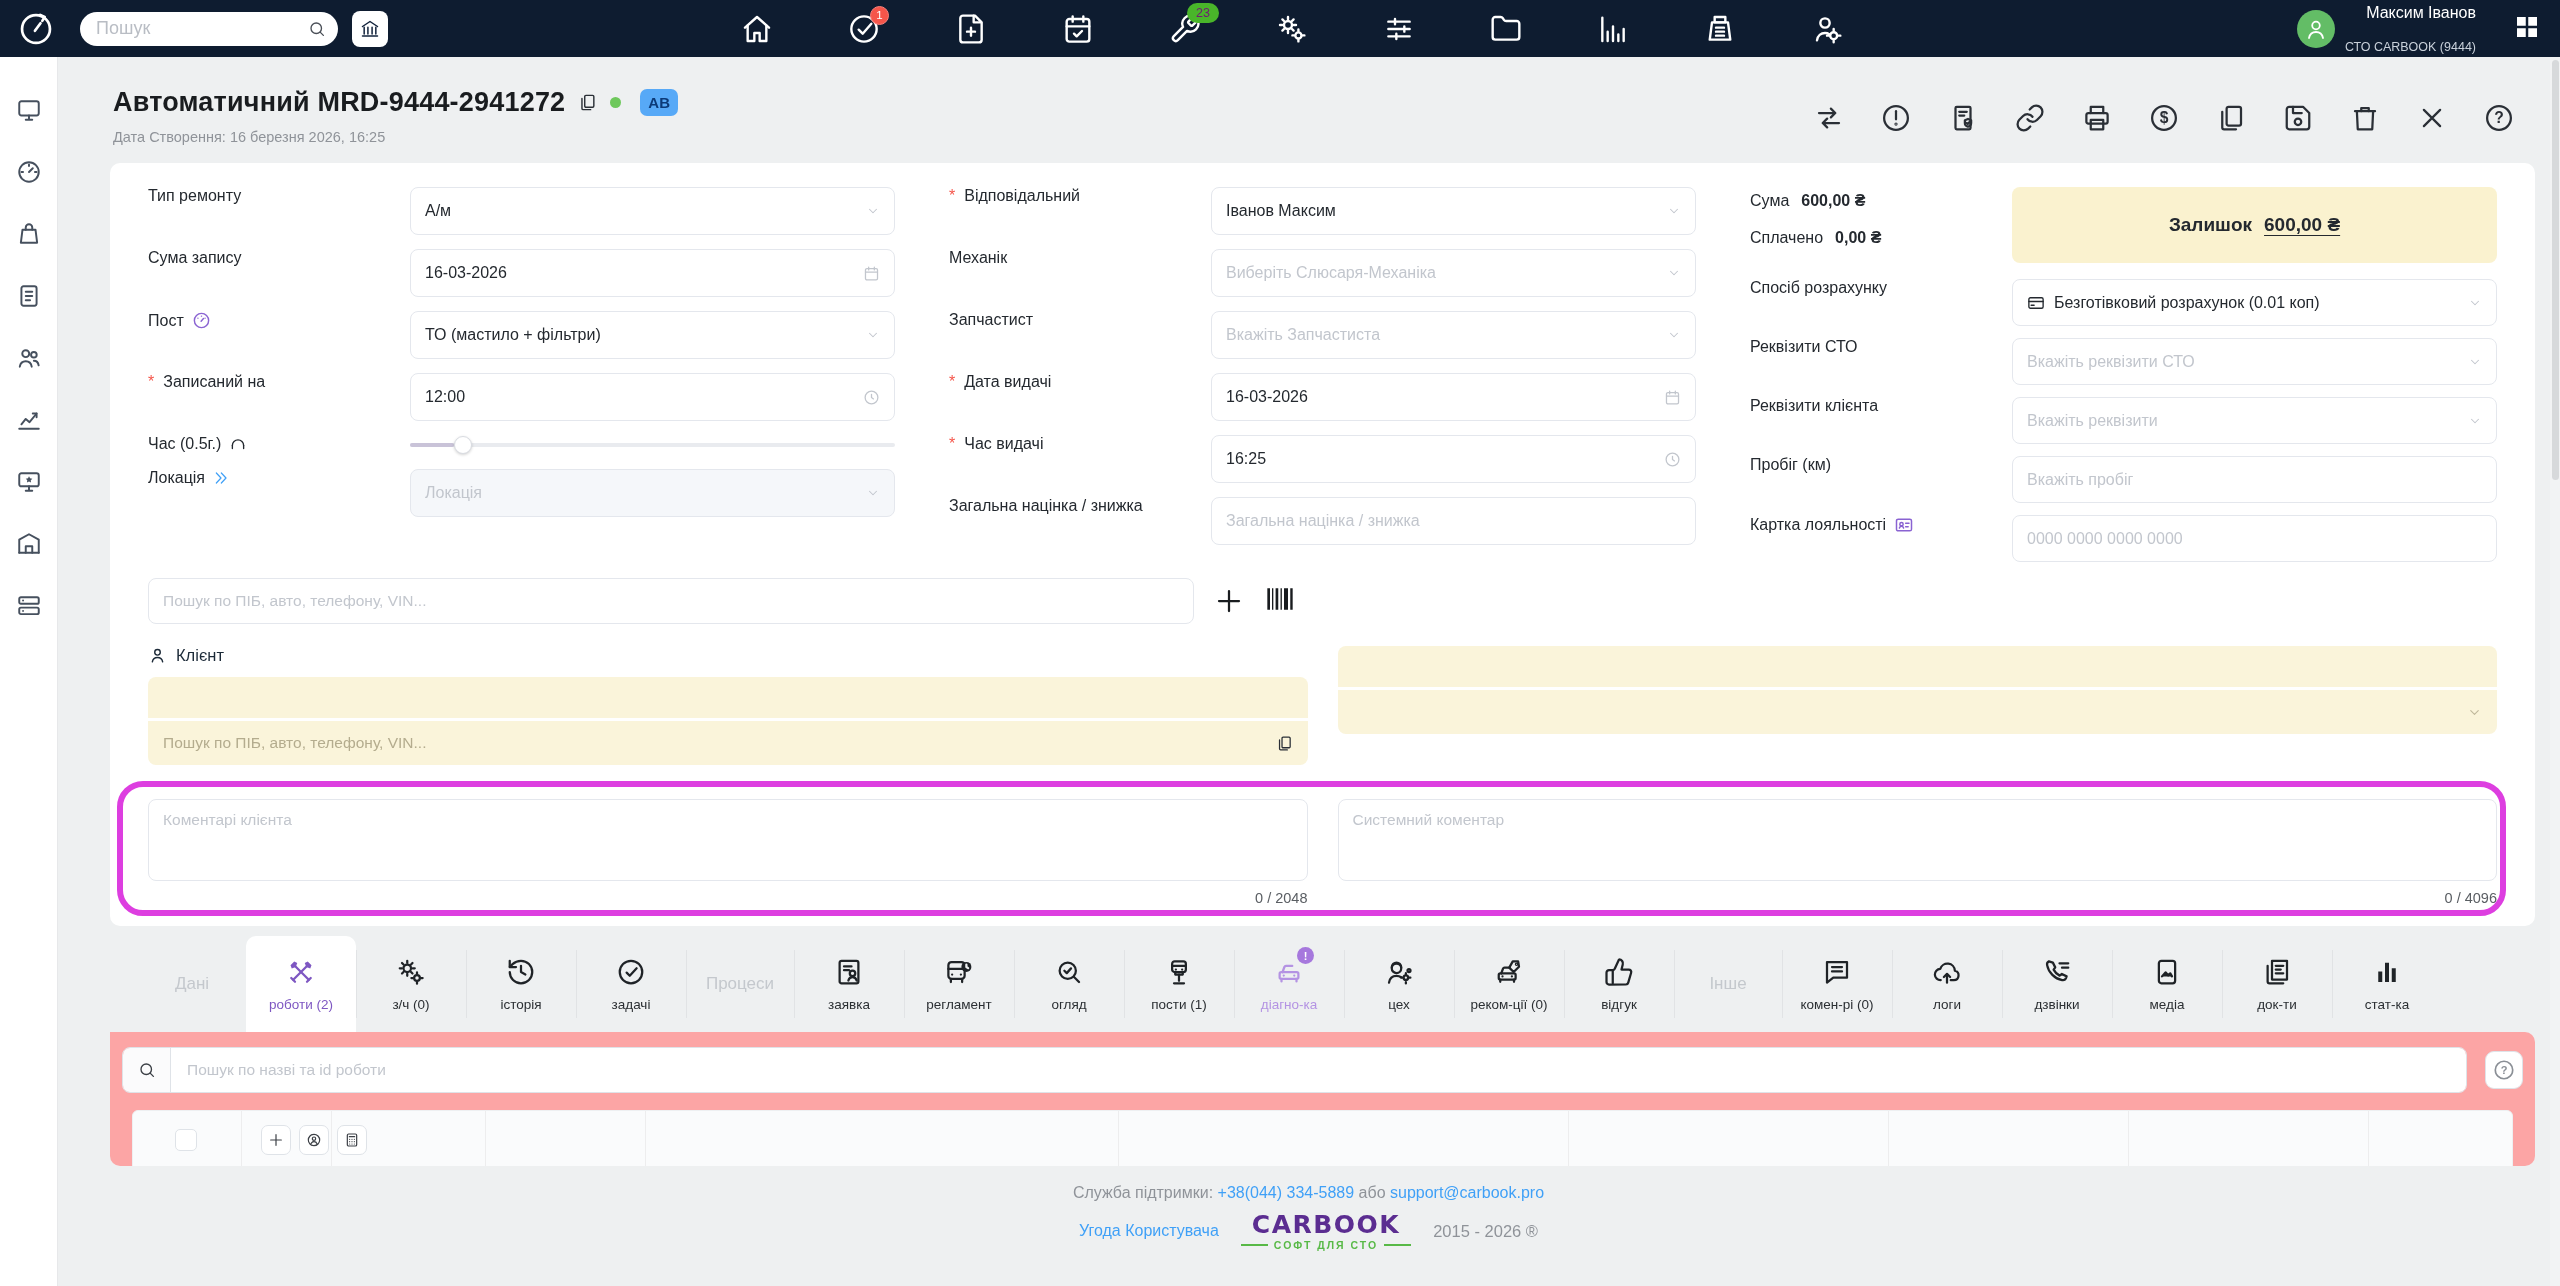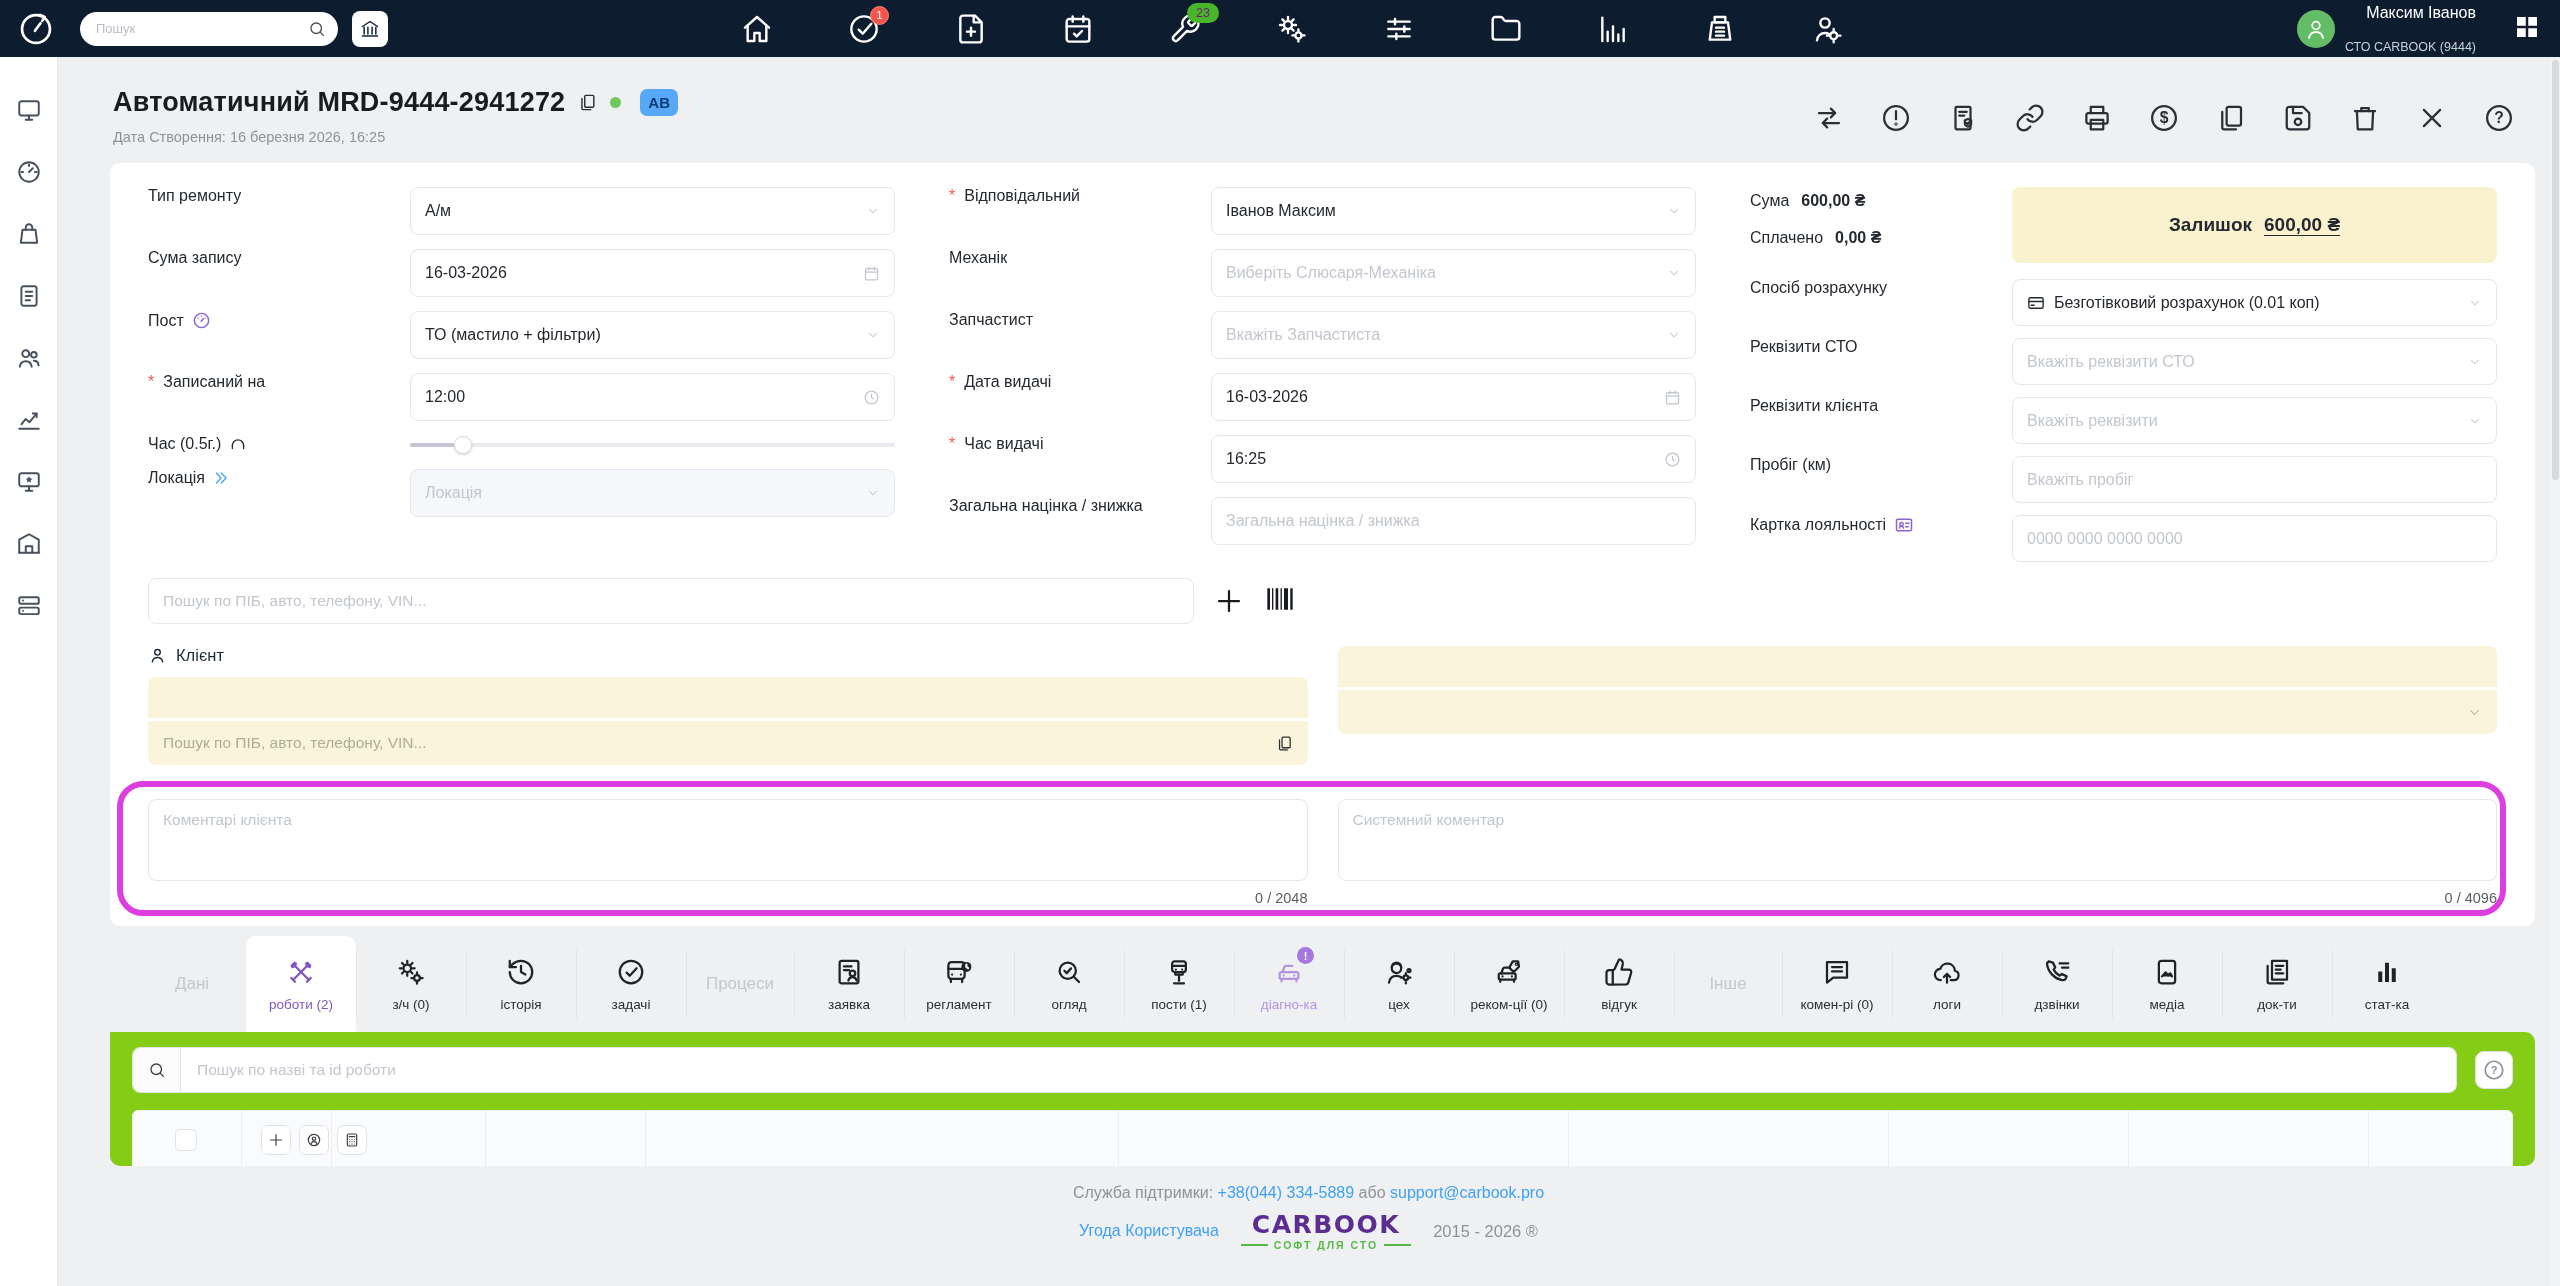--- a/index.html
+++ b/index.html
@@ -5,21 +5,21 @@
 <style>
 *{box-sizing:border-box;margin:0;padding:0}
 html,body{width:2560px;height:1286px;overflow:hidden}
 body{font-family:"Liberation Sans",sans-serif;background:#eef0f1;color:#24292f;font-size:16px}
 svg.s{fill:none;stroke:currentColor;stroke-width:1.8;stroke-linecap:round;stroke-linejoin:round;display:block}
 
 
 .topbar{height:57px;background:#0e1c30;display:flex;align-items:center;position:relative;padding-left:18px;z-index:5}
 .logo{color:#fff;margin-right:26px}
 .tsearch{width:258px;height:34px;background:#fff;border-radius:17px;display:flex;align-items:center;padding:0 12px 0 16px}
-.tsearch input{border:none;outline:none;flex:1;font:inherit;font-size:13px;color:#000000;min-width:0}
+.tsearch input{border:none;outline:none;flex:1;font:inherit;font-size:18px;color:#000000;min-width:0}
 .tsearch input::placeholder{color:#b9bdc4}
 .tsearch .mag{color:#4a4f57;margin-left:8px}
 .bank-btn{width:36px;height:36px;background:#fff;border-radius:8px;margin-left:14px;display:flex;align-items:center;justify-content:center;color:#12233c;cursor:pointer}
 .tnav{position:absolute;left:741px;top:0;height:57px;display:flex;gap:75px;align-items:center}
 .nbtn{position:relative;color:#fff;cursor:pointer;width:32px;height:32px}
 .badge-red{position:absolute;top:-7px;right:-9px;min-width:19px;height:19px;background:#f5554a;border-radius:10px;color:#fff;font-size:11.5px;display:flex;align-items:center;justify-content:center;padding:0 4px;border:1.5px solid #f8807a}
 .badge-green{position:absolute;top:-10px;right:-18px;min-width:32px;height:20px;background:#49b52a;border-radius:10px;color:#701a75;font-size:12.5px;display:flex;align-items:center;justify-content:center;padding:0 6px}
 .tuser{position:absolute;right:84px;display:flex;align-items:center;gap:10px;color:#fff;cursor:pointer}
 .avatar{width:38px;height:38px;border-radius:50%;background:#63bd66;display:flex;align-items:center;justify-content:center;color:#fff}
 .ucol{display:flex;flex-direction:column;align-items:flex-end;gap:18px}
@@ -108,21 +108,21 @@
 .tab .t-lb{font-size:13.5px;color:#2b2f33;white-space:nowrap}
 .sep::before{content:"";position:absolute;left:0;top:14px;bottom:14px;width:1px;background:#e1e3e5}
 .tab.on{background:#fff;border-radius:10px 10px 0 0;color:#7e57c2}
 .tab.on .t-lb{color:#7e57c2}
 .tab.on::before{display:none}
 .tab.diag{color:#b493e3}
 .tab.diag .t-lb{color:#b493e3}
 .abadge{position:absolute;top:11px;right:30px;width:17px;height:17px;background:#a678dd;color:#fff;border-radius:50%;font-size:11px;font-weight:700;display:flex;align-items:center;justify-content:center}
 
 
-.panel{margin:0 25px 0 53px;background:#84cc16;border-radius:0 10px 10px 10px;height:134px;padding:15px 22px 0;position:relative;overflow:hidden}
+.panel{margin:0 25px 0 53px;background:#fca5a5;border-radius:0 10px 10px 10px;height:134px;padding:15px 12px 0;position:relative;overflow:hidden}
 .wsearch{display:flex;align-items:center}
 .wbox{flex:1;display:flex;align-items:stretch;border:1px solid #dfe3e8;border-radius:8px;height:46px;overflow:hidden}
 .wmag{width:48px;display:flex;align-items:center;justify-content:center;border-right:1px solid #dfe3e8;color:#3c4046;background:#fbfbfc}
 .wbox input{flex:1;border:none;outline:none;padding:0 16px;font:inherit;font-size:15.5px;color:#24292f}
 .wbox input::placeholder{color:#c2c6cd}
 .qbtn{width:38px;height:38px;border:1px solid #dfe3e8;border-radius:9px;color:#8a8f96;display:flex;align-items:center;justify-content:center;margin-left:18px;background:#fff;cursor:pointer;flex:none}
 .thead{position:absolute;left:22px;right:22px;top:78px;bottom:-4px;background:#fafbfc;border:1px solid #eef0f2;border-radius:6px 6px 0 0}
 .thead .dvd{position:absolute;top:0;bottom:0;width:1px;background:#ededee}
 .cbox{position:absolute;left:42px;top:18px;width:22px;height:22px;background:#fff;border:1px solid #dfe3e8;border-radius:5px;cursor:pointer}
 .tbtns{position:absolute;left:128px;top:14px;display:flex;gap:8px}

